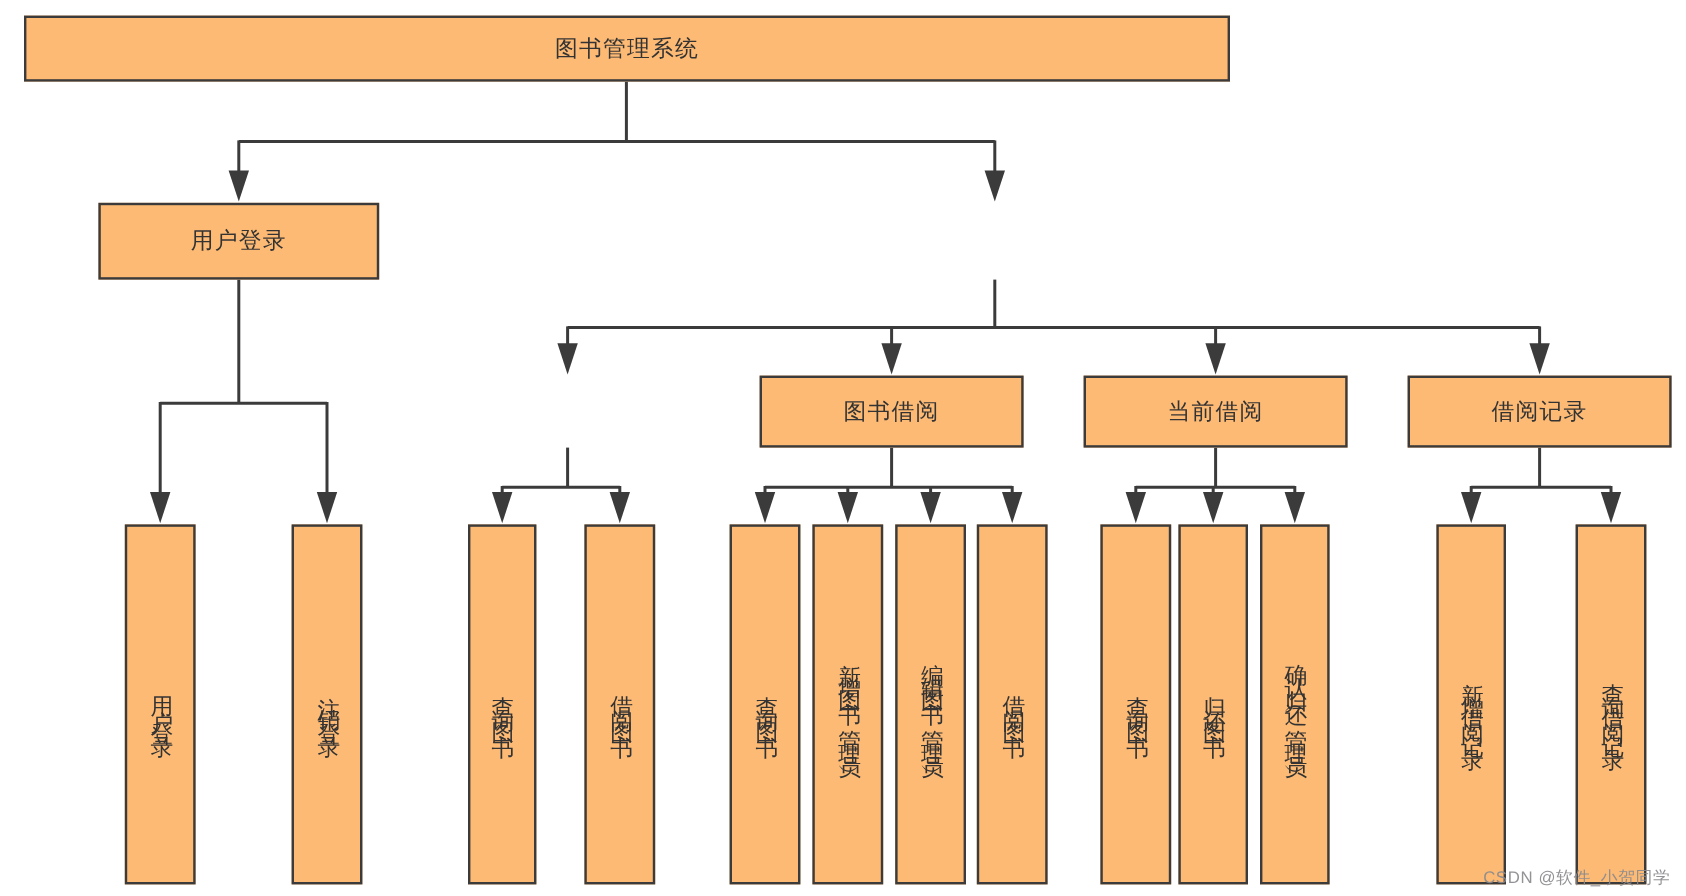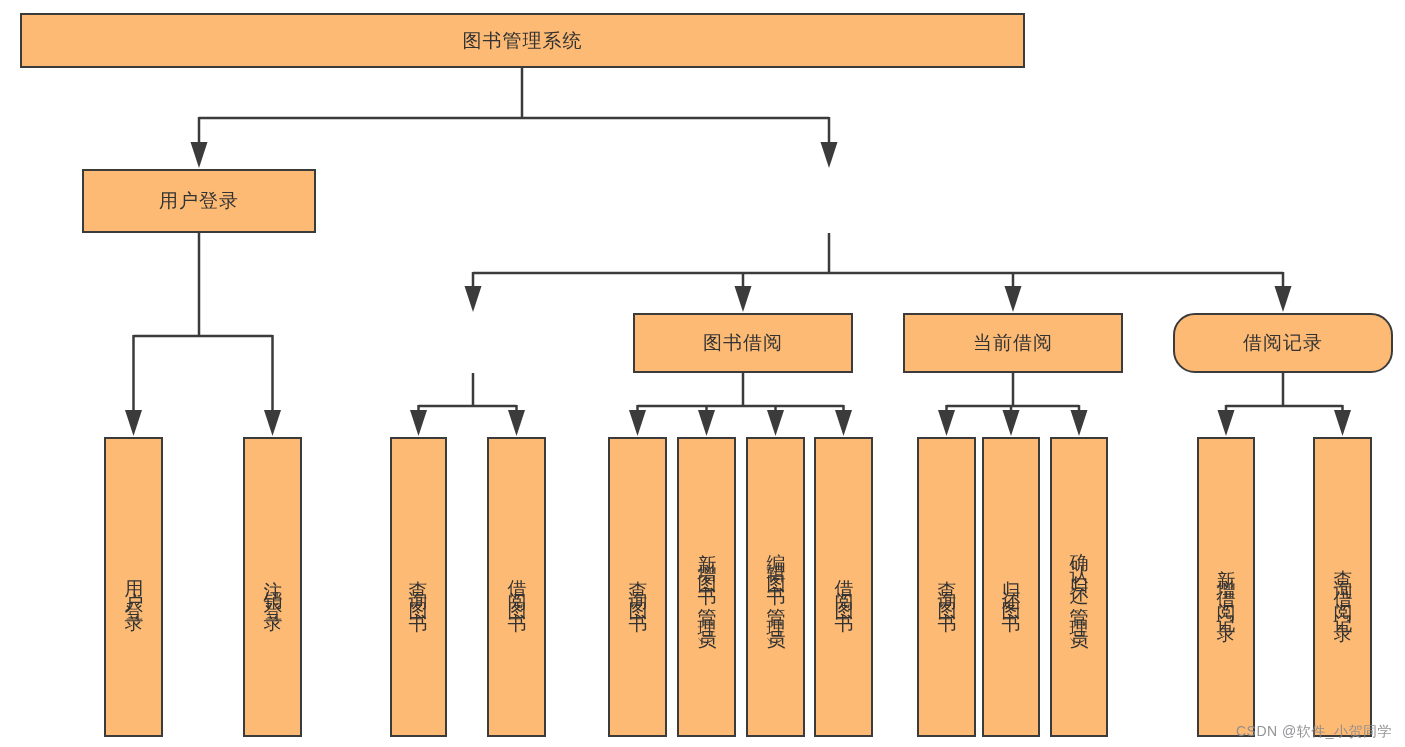--- a/index.html
+++ b/index.html
@@ -114,21 +114,21 @@
       <polygon points="1334,410 1351,410 1342.5,436"></polygon>
     </g>
   </svg>
 
   <div class="box h" style="left:20px;top:13px;width:1005px;height:55px;">图书管理系统</div>
 
   <div class="box h lv2" style="left:82px;">用户登录</div>
 
   <div class="box h lv3" style="left:633px;">图书借阅</div>
   <div class="box h lv3" style="left:903px;">当前借阅</div>
-  <div class="box h lv3" style="left:1173px;border-radius:22px;">借阅记录</div>
+  <div class="box h lv3" style="left:1173px;">借阅记录</div>
 
   <div class="box leaf" style="left:104px;width:59px;">用户登录</div>
   <div class="box leaf" style="left:243px;width:59px;">注销登录</div>
 
   <div class="box leaf" style="left:390px;width:57px;">查询图书</div>
   <div class="box leaf" style="left:487px;width:59px;">借阅图书</div>
 
   <div class="box leaf" style="left:608px;width:59px;">查询图书</div>
   <div class="box leaf" style="left:677px;width:59px;">新增图书（管理员）</div>
   <div class="box leaf" style="left:746px;width:59px;">编辑图书（管理员）</div>

